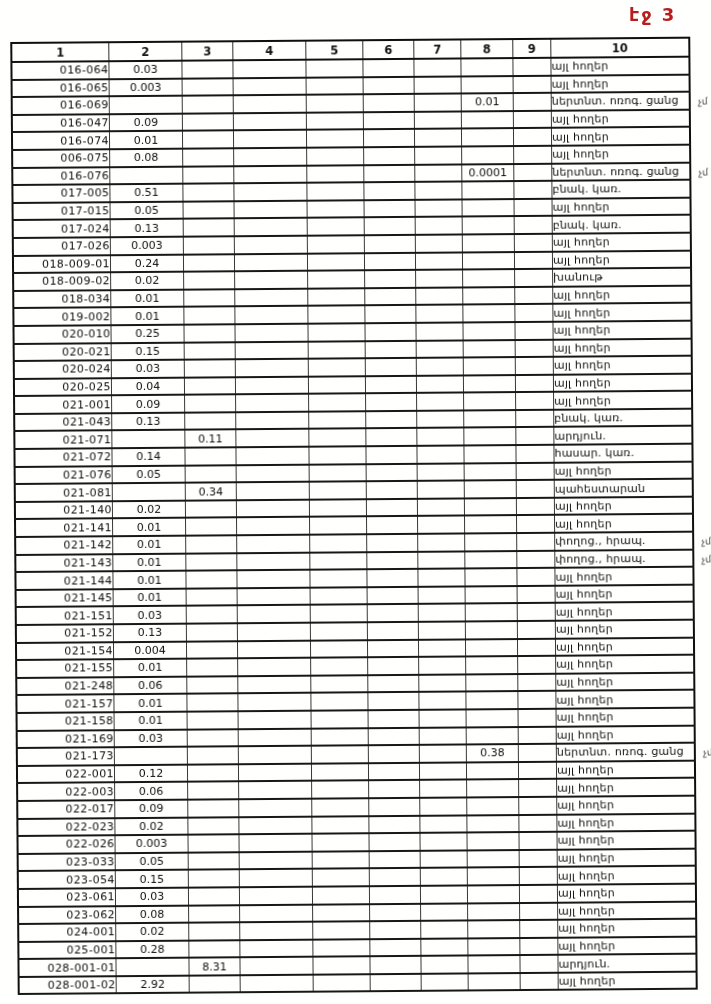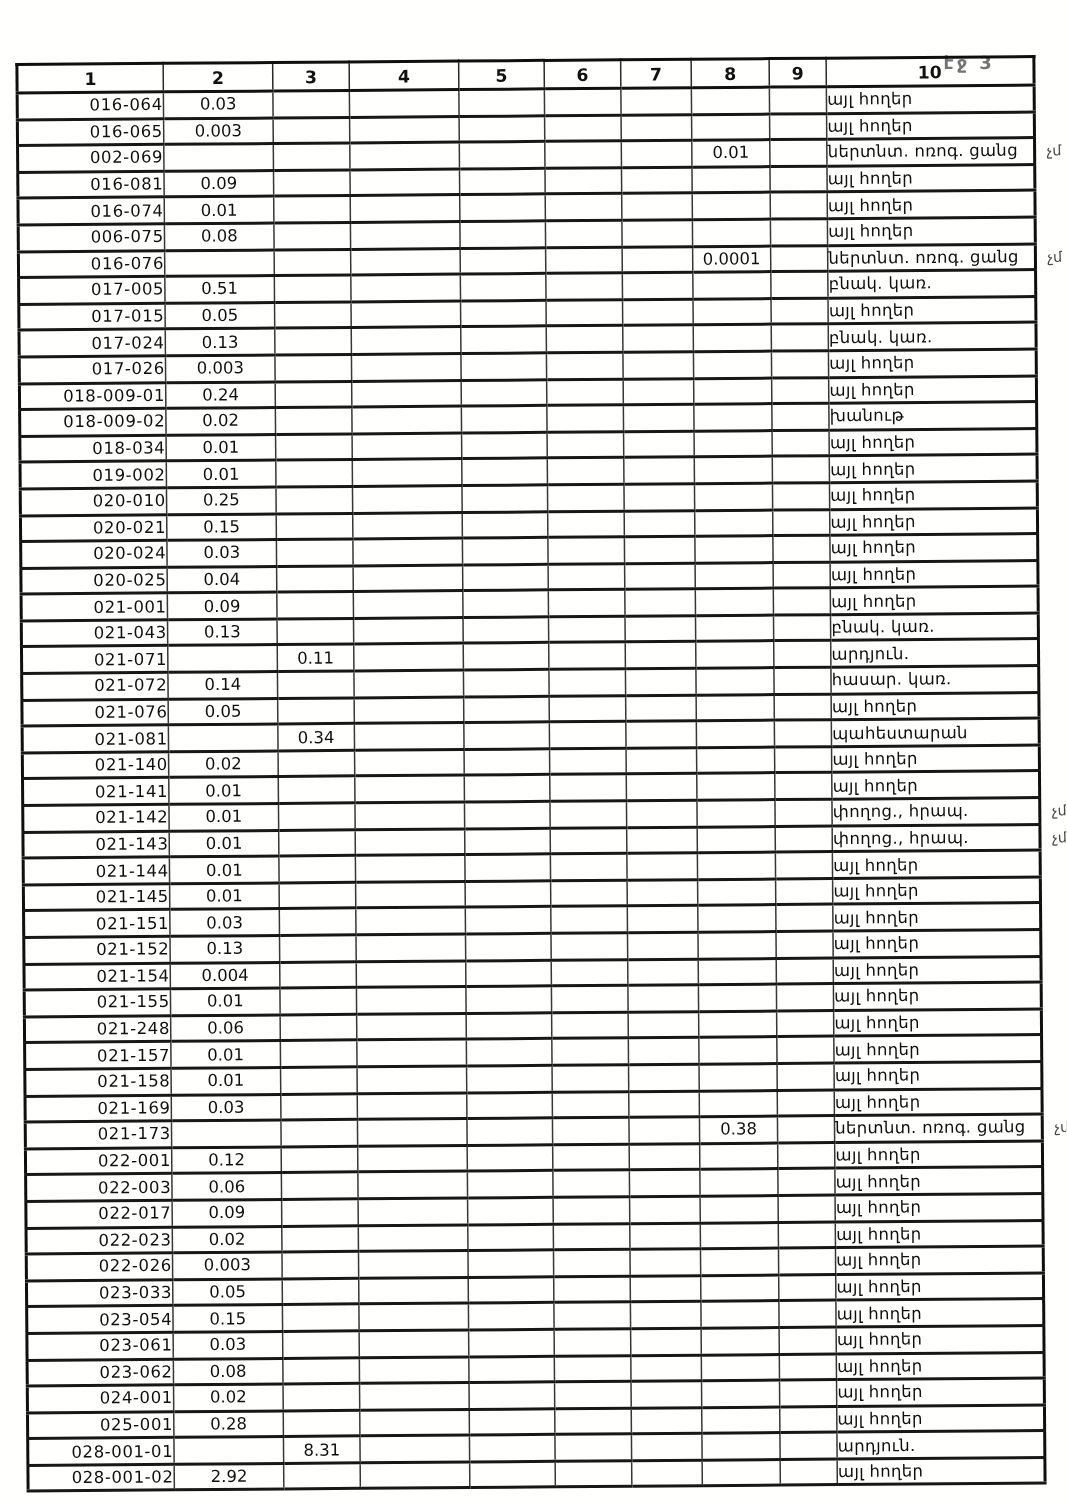--- a/index.html
+++ b/index.html
@@ -10,25 +10,24 @@
     position: relative;
     width: 711px; height: 1004px;
     background: #fffffe;
     overflow: hidden;
     font-family: "DejaVu Sans", sans-serif;
     color: #1b1b1b;
   }
   .page-label {
     position: absolute;
     top: 4px; left: 629px;
-    font-size: 12px;
+    font-size: 18px;
     font-weight: bold;
     letter-spacing: 2px;
-    color: #737373;
-    margin-top: 31px;
+    color: #b91c1c;
   }
   .table-wrap {
     position: absolute;
     left: 14px; top: 42px;
     transform: rotate(-0.45deg);
     transform-origin: 0 50%;
     filter: contrast(1.05);
   }
   table.scan {
     border-collapse: collapse;
@@ -135,33 +134,33 @@
             <td class="c3"></td>
             <td class="c4"></td>
             <td class="c5"></td>
             <td class="c6"></td>
             <td class="c7"></td>
             <td class="c8"></td>
             <td class="c9"></td>
             <td class="c10">այլ հողեր</td>
           </tr>
           <tr>
-            <td class="c1">002-069</td>
+            <td class="c1">016-069</td>
             <td class="c2"></td>
             <td class="c3"></td>
             <td class="c4"></td>
             <td class="c5"></td>
             <td class="c6"></td>
             <td class="c7"></td>
             <td class="c8">0.01</td>
             <td class="c9"></td>
             <td class="c10">ներտնտ. ոռոգ. ցանց<span class="note">չմ</span></td>
           </tr>
           <tr>
-            <td class="c1">016-081</td>
+            <td class="c1">016-047</td>
             <td class="c2">0.09</td>
             <td class="c3"></td>
             <td class="c4"></td>
             <td class="c5"></td>
             <td class="c6"></td>
             <td class="c7"></td>
             <td class="c8"></td>
             <td class="c9"></td>
             <td class="c10">այլ հողեր</td>
           </tr>

